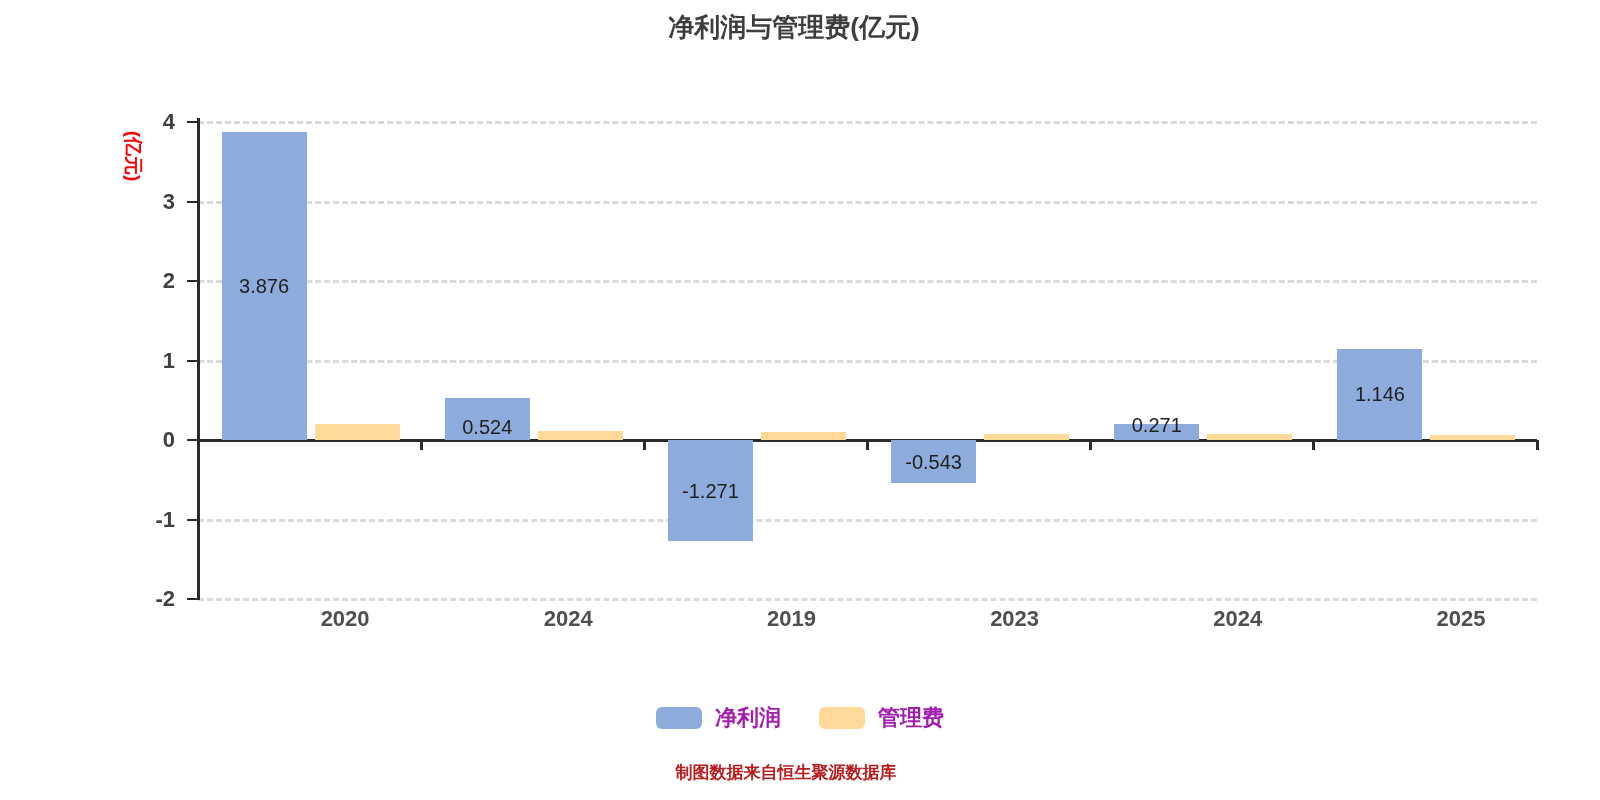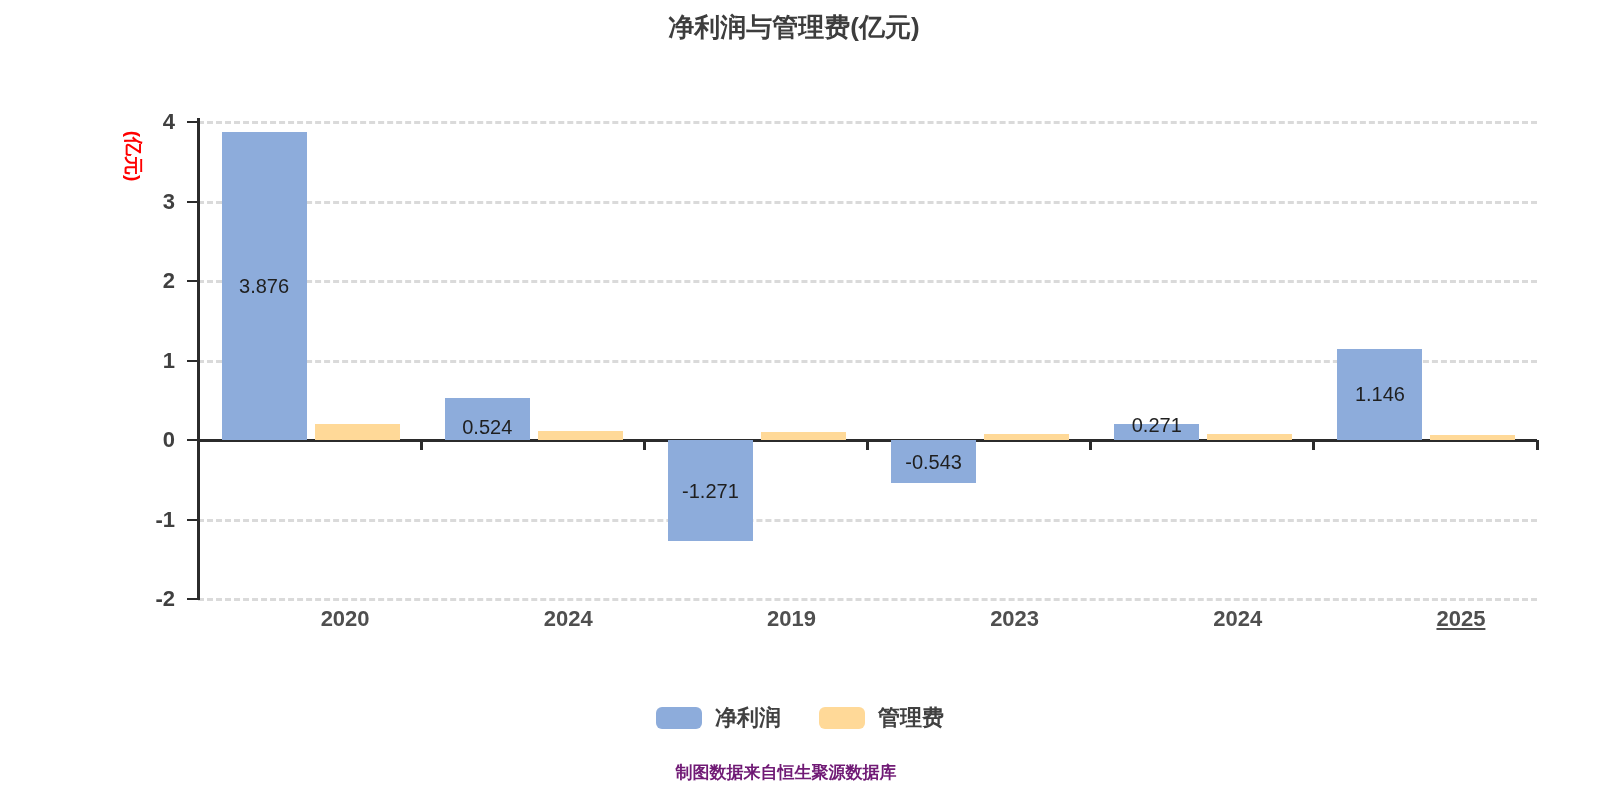--- a/index.html
+++ b/index.html
@@ -18,23 +18,23 @@
                 font-weight:600;color:#404040;line-height:28px;}
   .x-tick-label{position:absolute;width:120px;text-align:right;font-size:22px;
                 font-weight:600;color:#4f4f4f;}
   .bar{position:absolute;}
   .bar-value-label{position:absolute;font-size:20px;font-weight:500;color:#1f1f1f;
                    white-space:nowrap;transform:translate(-50%,-50%);}
   #legend{position:absolute;left:0;right:0;top:703px;display:flex;justify-content:center;
           align-items:center;gap:38px;}
   .legend-item{display:flex;align-items:center;gap:13px;}
   .legend-swatch{width:46px;height:22px;border-radius:6px;}
-  .legend-label{font-size:22px;font-weight:600;color:#404040;}
+  .legend-label{font-size:22px;font-weight:600;color:#a21caf;}
   #source-note{position:absolute;left:0;right:28px;top:761px;text-align:center;
-               font-size:17px;font-weight:bold;color:#701a75;}
+               font-size:17px;font-weight:bold;color:#b91c1c;}
 </style>
 </head>
 <body>
 
 <div id="stage">
   <div id="chart-title">净利润与管理费(亿元)</div>
   <div id="y-axis-name">(亿元)</div>
 
   <div id="plot">
       <div class="gridline" style="left: 198px; width: 1339px; top: 121px;"></div>
@@ -63,21 +63,21 @@
       <div class="x-tick-label" style="left: 249.583px; top: 606px;">2020</div>
       <div class="tick" style="left: 642.833px; top: 440px; width: 3px; height: 10px;"></div>
       <div class="x-tick-label" style="left: 472.75px; top: 606px;">2024</div>
       <div class="tick" style="left: 866px; top: 440px; width: 3px; height: 10px;"></div>
       <div class="x-tick-label" style="left: 695.917px; top: 606px;">2019</div>
       <div class="tick" style="left: 1089.17px; top: 440px; width: 3px; height: 10px;"></div>
       <div class="x-tick-label" style="left: 919.083px; top: 606px;">2023</div>
       <div class="tick" style="left: 1312.33px; top: 440px; width: 3px; height: 10px;"></div>
       <div class="x-tick-label" style="left: 1142.25px; top: 606px;">2024</div>
       <div class="tick" style="left: 1535.5px; top: 440px; width: 3px; height: 10px;"></div>
-      <div class="x-tick-label" style="left: 1365.42px; top: 606px; text-decoration: underline;">2025</div>
+      <div class="x-tick-label" style="left: 1365.42px; top: 606px;">2025</div>
       <div class="bar" style="left: 221.583px; top: 131.858px; width: 85px; height: 308.142px; background: rgb(141, 172, 219);"></div>
       <div class="bar-value-label" style="left: 264.083px; top: 285.929px;">3.876</div>
       <div class="bar" style="left: 444.75px; top: 398.342px; width: 85px; height: 41.658px; background: rgb(141, 172, 219);"></div>
       <div class="bar-value-label" style="left: 487.25px; top: 419.171px; margin-top: 8px;">0.524</div>
       <div class="bar" style="left: 667.917px; top: 440px; width: 85px; height: 101.044px; background: rgb(141, 172, 219);"></div>
       <div class="bar-value-label" style="left: 710.417px; top: 490.522px;">-1.271</div>
       <div class="bar" style="left: 891.083px; top: 440px; width: 85px; height: 43.1685px; background: rgb(141, 172, 219);"></div>
       <div class="bar-value-label" style="left: 933.583px; top: 461.584px;">-0.543</div>
       <div class="bar" style="left: 1114.25px; top: 424.339px; width: 85px; height: 15.6615px; background: rgb(141, 172, 219);"></div>
       <div class="bar-value-label" style="left: 1156.75px; top: 425px;">0.271</div>

